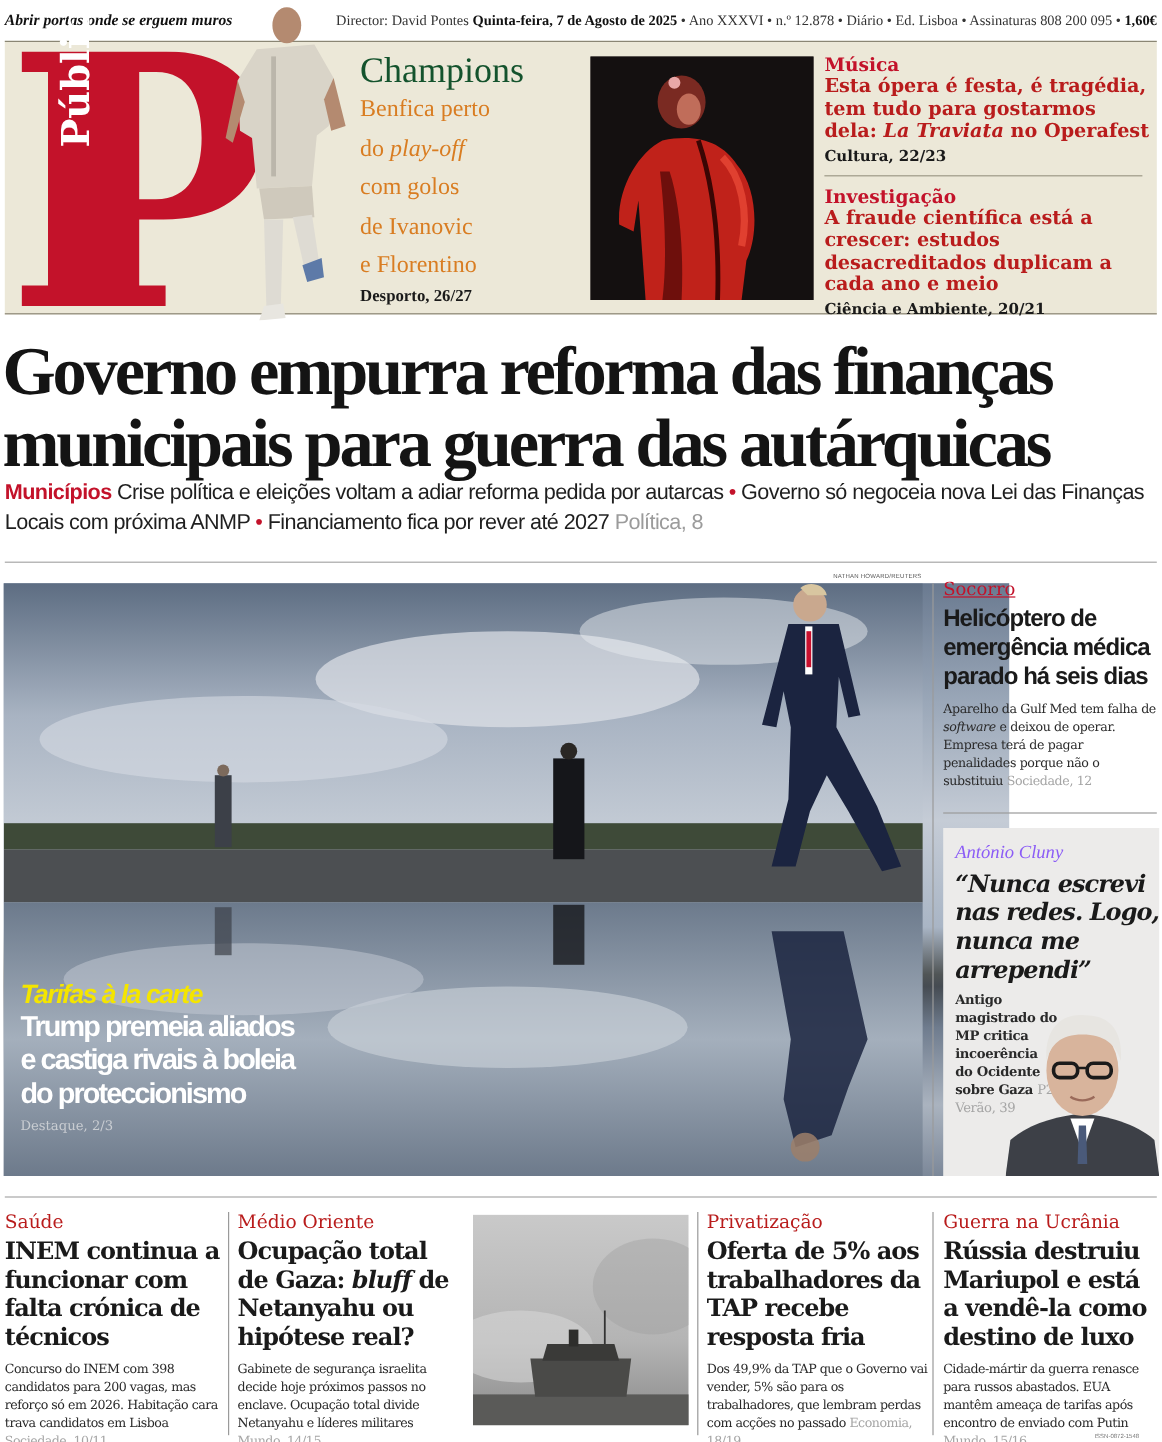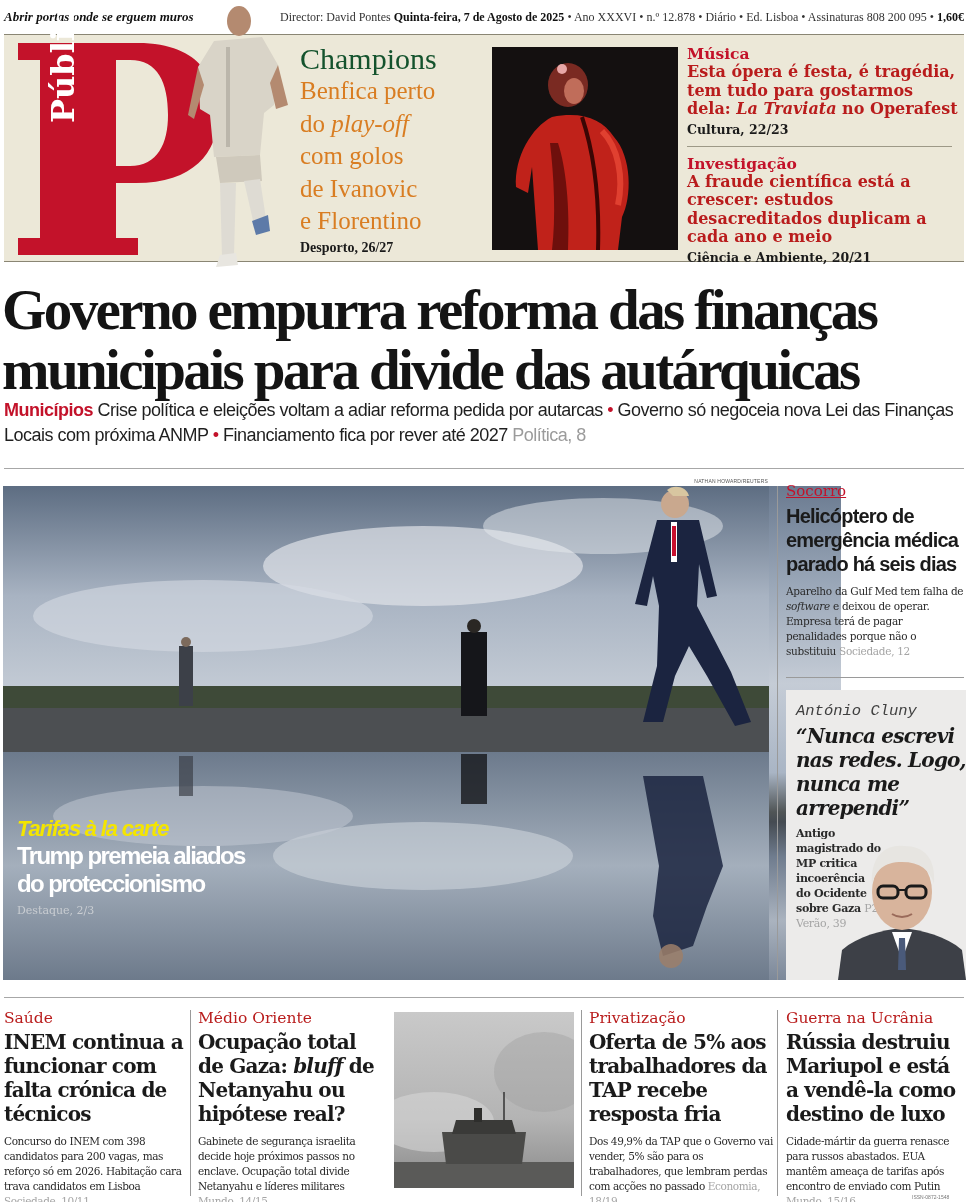--- a/index.html
+++ b/index.html
@@ -14,21 +14,21 @@
   .header { position: absolute; left: 4px; top: 34px; width: 960px; height: 228px; background: #ece8d8; border-top: 1px solid #8a8674; border-bottom: 1px solid #8a8674; }
 
   .logo-p { position: absolute; left: 14px; top: 8px; width: 200px; height: 212px; }
   .logo-p svg { width: 100%; height: 100%; }
   .logo-word { position: absolute; left: 26px; top: 80px; transform: rotate(-90deg); transform-origin: left top; font-family: "DejaVu Serif", serif; font-weight: bold; font-size: 32px; color: #ffffff; white-space: nowrap; }
 
   .player { position: absolute; left: 180px; top: -30px; width: 105px; height: 262px; }
 
   .sport { position: absolute; left: 296px; top: 8px; width: 190px; font-family: "Liberation Serif", serif; }
   .sport .kicker { color: #14532d; font-size: 30px; line-height: 32px; }
-  .sport .head { color: #d97d22; font-size: 25px; line-height: 32.5px; }
+  .sport .head { color: #d97d22; font-size: 20px; line-height: 32.5px; }
   .sport .head i { font-style: italic; }
   .sport .ref { color: #1a1a1a; font-size: 14px; font-weight: bold; margin-top: 2px; }
 
   .opera-img { position: absolute; left: 488px; top: 12px; width: 186px; height: 203px; background: #161212; overflow: hidden; }
 
   .side-teasers { position: absolute; left: 683px; top: 10px; width: 275px; font-family: "DejaVu Serif", serif; }
   .side-teasers .kicker { color: #c3122a; font-weight: bold; font-size: 15.5px; line-height: 18px; }
   .side-teasers .head { color: #b91c1c; font-weight: bold; font-size: 16px; line-height: 18.5px; }
   .side-teasers .head i { font-style: italic; }
   .side-teasers .ref { color: #1a1a1a; font-weight: bold; font-size: 12.5px; line-height: 17px; margin-top: 2px; }
@@ -56,21 +56,21 @@
 
   .socorro { position: absolute; left: 786px; top: 482px; width: 180px; }
   .socorro .kicker { color: #c3122a; font-family: "DejaVu Serif", serif; font-size: 15px; line-height: 18px; text-decoration: underline; }
   .socorro .head { font-family: Liberation Sans, sans-serif; font-weight: bold; font-size: 20px; line-height: 24px; letter-spacing: -0.8px; color: #1a1a1a; margin-top: 4px; }
   .socorro .body { font-family: "DejaVu Serif", serif; font-size: 10.5px; line-height: 15px; letter-spacing: -0.3px; color: #2a2a2a; margin-top: 8px; }
   .socorro .body i { font-style: italic; }
   .socorro .ref { color: #a5a5a5; }
   .rule-soc { position: absolute; left: 786px; top: 677px; width: 178px; height: 1px; background: #9a9a9a; }
 
   .cluny { position: absolute; left: 786px; top: 690px; width: 180px; height: 290px; background: #ecebea; overflow: hidden; }
-  .cluny .kicker { position: absolute; left: 10px; top: 12px; color: #404040; font-family: Liberation Mono, monospace; font-style: italic; font-size: 15.5px; }
+  .cluny .kicker { position: absolute; left: 10px; top: 12px; color: #8b5cf6; font-family: Liberation Serif, serif; font-style: italic; font-size: 15.5px; }
   .cluny .quote { position: absolute; left: 10px; top: 34px; width: 170px; font-family: "DejaVu Serif", serif; font-weight: bold; font-style: italic; font-size: 20px; line-height: 24px; letter-spacing: -0.8px; color: #1a1a1a; }
   .cluny .body { position: absolute; left: 10px; top: 136px; width: 85px; font-family: "DejaVu Serif", serif; font-weight: bold; font-size: 11px; line-height: 15px; letter-spacing: -0.3px; color: #2a2a2a; }
   .cluny .ref { color: #a5a5a5; font-weight: normal; }
   .cluny .portrait { position: absolute; left: 52px; top: 150px; width: 128px; height: 140px; }
 
   .rule-bottom { position: absolute; left: 4px; top: 997px; width: 960px; height: 1px; background: #a7a7a7; }
 
   .col { position: absolute; top: 1008px; }
   .col .kicker { color: #b91c1c; font-family: "DejaVu Serif", serif; font-size: 15.5px; line-height: 20px; }
   .col .head { font-family: "DejaVu Serif", serif; font-weight: bold; font-size: 20px; line-height: 24px; letter-spacing: -0.8px; color: #1a1a1a; margin-top: 2px; }
@@ -151,21 +151,21 @@
     <div>
       <div class="kicker">Investigação</div>
       <div class="head">A fraude científica está a crescer: estudos desacreditados duplicam a cada ano e meio</div>
       <div class="ref">Ciência e Ambiente, 20/21</div>
     </div>
   </div>
 </div>
 
 <div class="main-head">
   <div>Governo empurra reforma das finanças</div>
-  <div>municipais para divide das autárquicas</div>
+  <div>municipais para guerra das autárquicas</div>
 </div>
 
 <div class="subline">
   <span class="k">Municípios</span><span> Crise política e eleições voltam a adiar reforma pedida por autarcas </span><span class="dot">•</span><span> Governo só negoceia nova Lei das Finanças Locais com próxima ANMP </span><span class="dot">•</span><span> Financiamento fica por rever até 2027 </span><span class="ref">Política, 8</span>
 </div>
 
 <div class="rule-top"></div>
 <div class="credit">NATHAN HOWARD/REUTERS</div>
 
 <div class="hero">
@@ -204,20 +204,21 @@
     <path d="M654 34 L696 34 L714 110 L704 112 L696 78 L694 120 L728 186 L748 236 L732 240 L704 190 L686 160 L672 190 L660 236 L640 236 L654 180 L656 120 L650 90 L644 120 L632 118 Z" fill="#1b2440"></path>
     <rect x="668" y="36" width="6" height="40" fill="#ffffff"></rect>
     <rect x="669" y="40" width="4" height="30" fill="#c8102e"></rect>
     <path d="M640 290 L700 290 L720 380 L704 420 L690 460 L660 470 L650 430 L656 380 Z" fill="#1b2440" opacity="0.85"></path>
     <circle cx="668" cy="470" r="12" fill="#9c7f6a" opacity="0.85"></circle>
   </svg>
   <div class="hero-text">
     <div class="k">Tarifas à la carte</div>
     <div class="head">
       <div>Trump premeia aliados</div>
+      <div>e castiga rivais à boleia</div>
       <div>do proteccionismo</div>
     </div>
     <div class="ref">Destaque, 2/3</div>
   </div>
 </div>
 
 <div class="vr" style="left:777px; top:486px; height:494px;"></div>
 
 <div class="socorro">
   <div class="kicker">Socorro</div>

